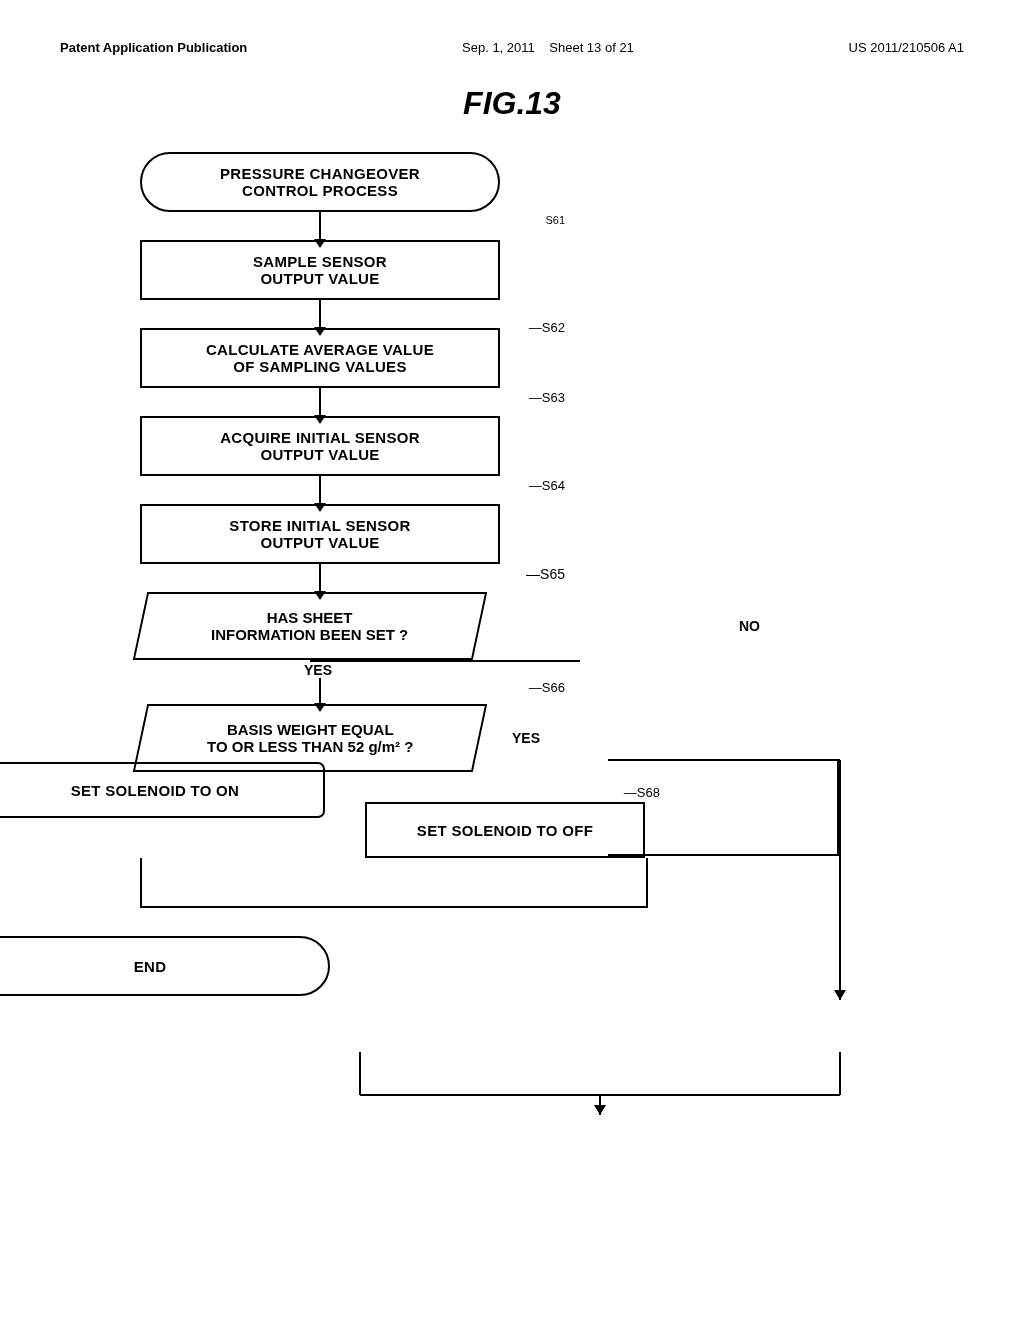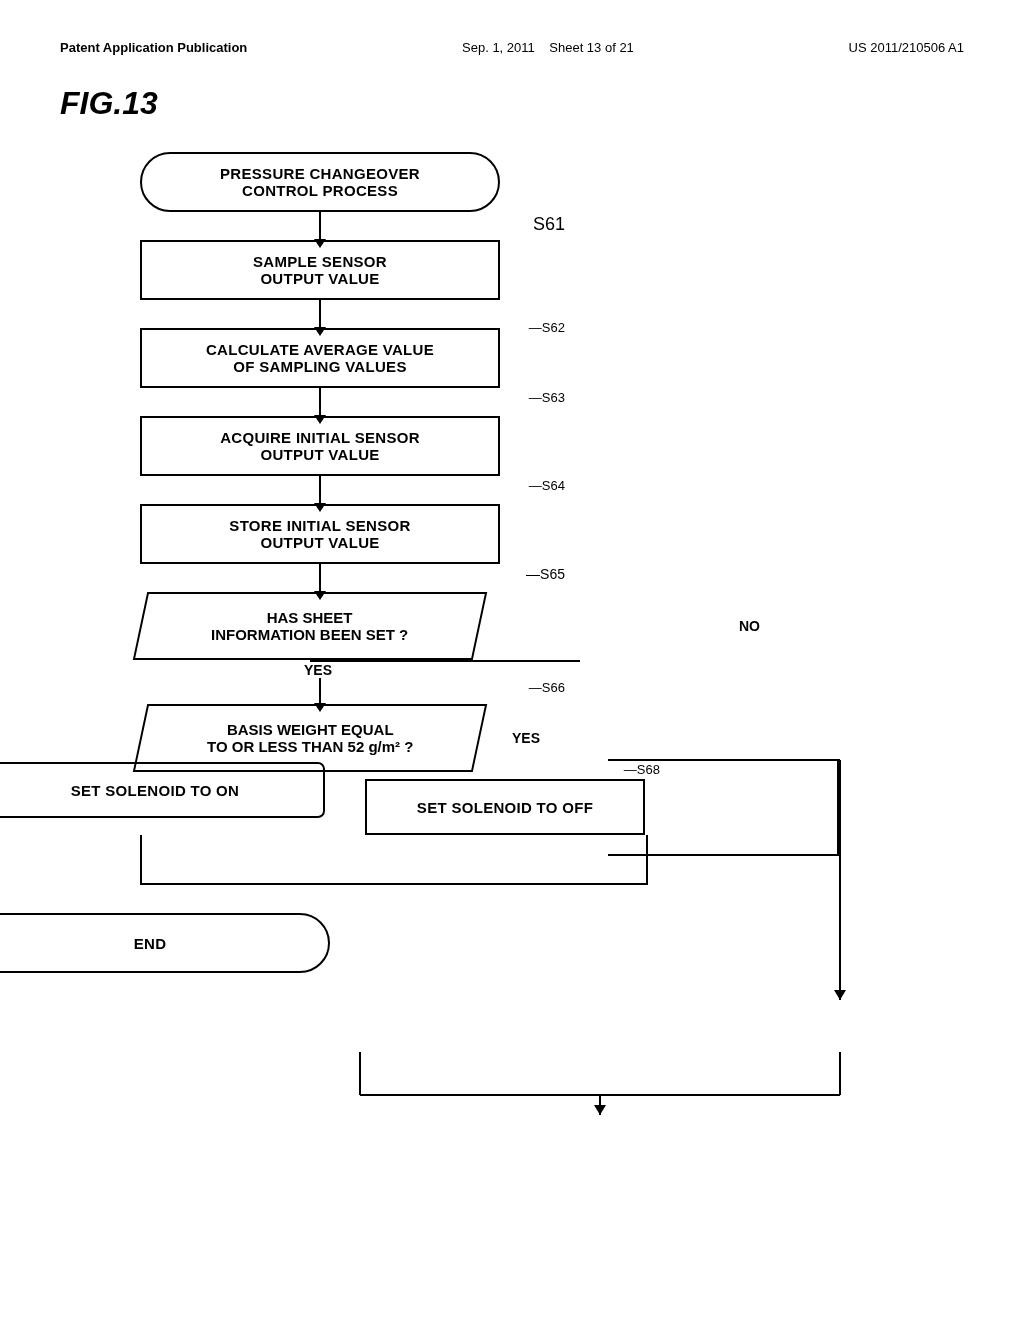--- a/index.html
+++ b/index.html
@@ -27,21 +27,21 @@
       color: #000;
       margin-bottom: 30px;
     }
 
     .header-left { font-weight: bold; }
     .header-center { }
     .header-right { }
 
     
     .fig-title {
-      text-align: left;
+      text-align: center;
       font-size: 32px;
       font-weight: bold;
       font-style: italic;
       margin: 20px 0 30px 0;
     }
 
     
     .box {
       display: flex;
       align-items: center;
@@ -150,21 +150,21 @@
   <div class="fig-title">FIG.13</div>
 
   <div class="flowchart-main" style="margin-left:80px;">
 
     <div class="box box-rounded">
       <span>PRESSURE CHANGEOVER<br>CONTROL PROCESS</span>
     </div>
 
     <div class="arrow-row">
       <div class="arrow-down" style="height:28px;"></div>
-      <span class="step-label" style="right:-65px;top:2px;font-size:18px;">S61</span>
+      <span class="step-label" style="right:-65px;top:2px;font-size:11px;">S61</span>
     </div>
 
     <div class="box box-rect">
       <span>SAMPLE SENSOR<br>OUTPUT VALUE</span>
     </div>
 
     <div class="arrow-row">
       <div class="arrow-down" style="height:28px;"></div>
       <span class="step-label" style="right:-65px;top:20px;font-size:13px;">—S62</span>
     </div>
@@ -232,21 +232,21 @@
       <div style="display:flex; flex-direction:row; align-items:flex-start; width:100%; margin-top:-10px;">
 
         <div style="display:flex; flex-direction:column; align-items:center; margin-left:0px; width:370px;">
           <div class="box box-rect" style="width:340px; min-height:56px;border-radius:7px;">
             <span>SET SOLENOID TO ON</span>
           </div>
         </div>
 
         <div style="display:flex; flex-direction:column; align-items:center; margin-left:10px; width:310px; position:relative;">
 
-          <span style="align-self:flex-end; margin-right:0; font-size:13px; margin-bottom:2px;">—S68</span>
+          <span style="align-self:flex-end; margin-right:0; font-size:13px; margin-bottom:2px;margin-top:23px;">—S68</span>
           <div class="box box-rect" style="width:280px; min-height:56px;">
             <span>SET SOLENOID TO OFF</span>
           </div>
         </div>
 
       </div>
 
       <div style="position:relative; width:700px; height:50px; margin-top:0;">
 
         <div style="position:absolute; left:170px; top:0; width:2px; height:50px; background:#000;"></div>

